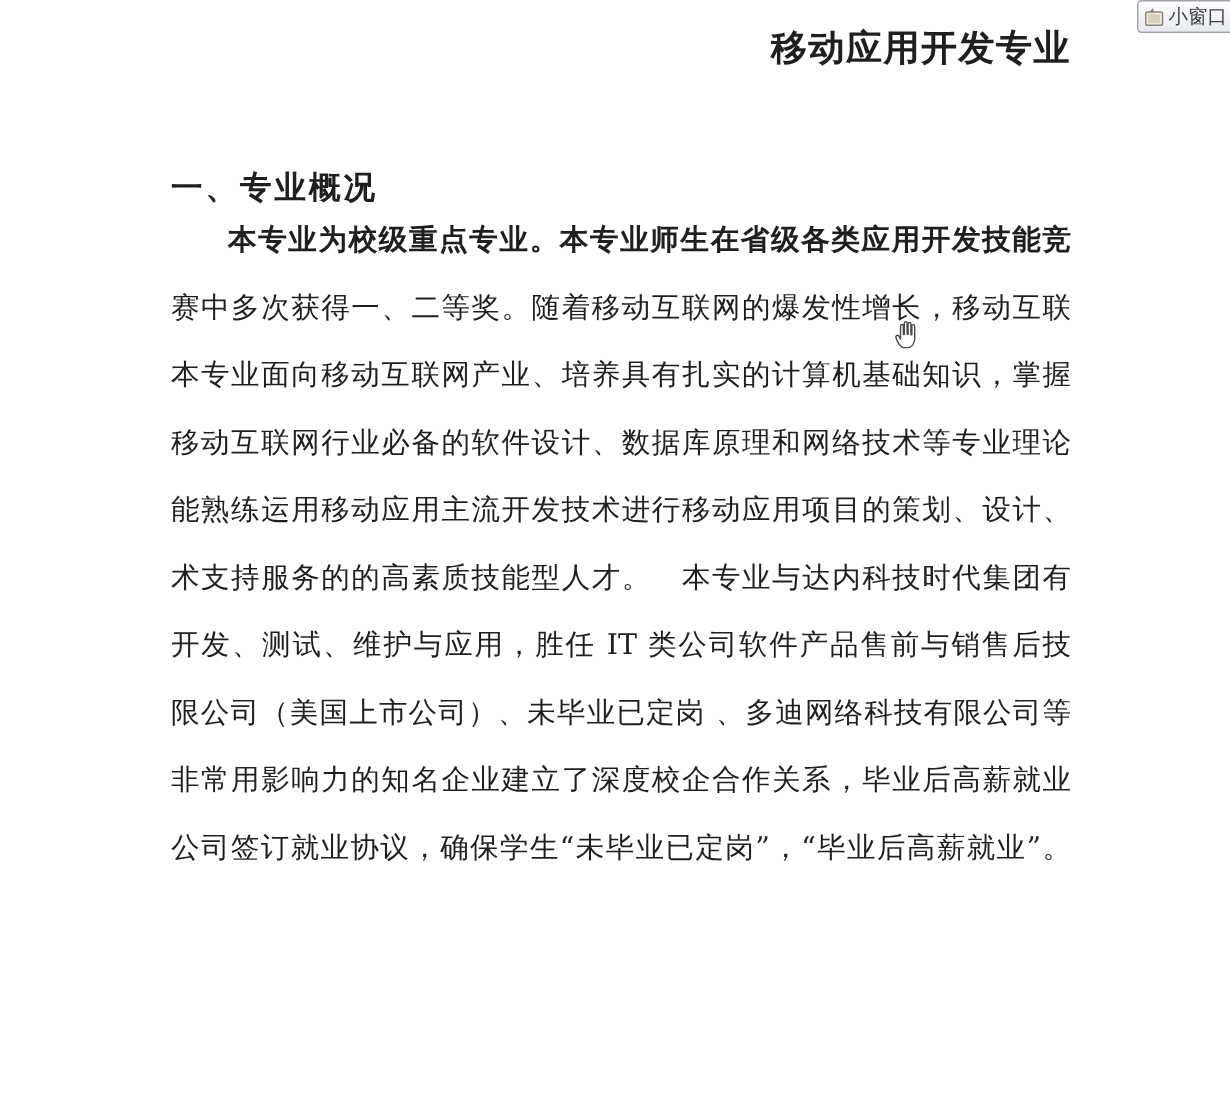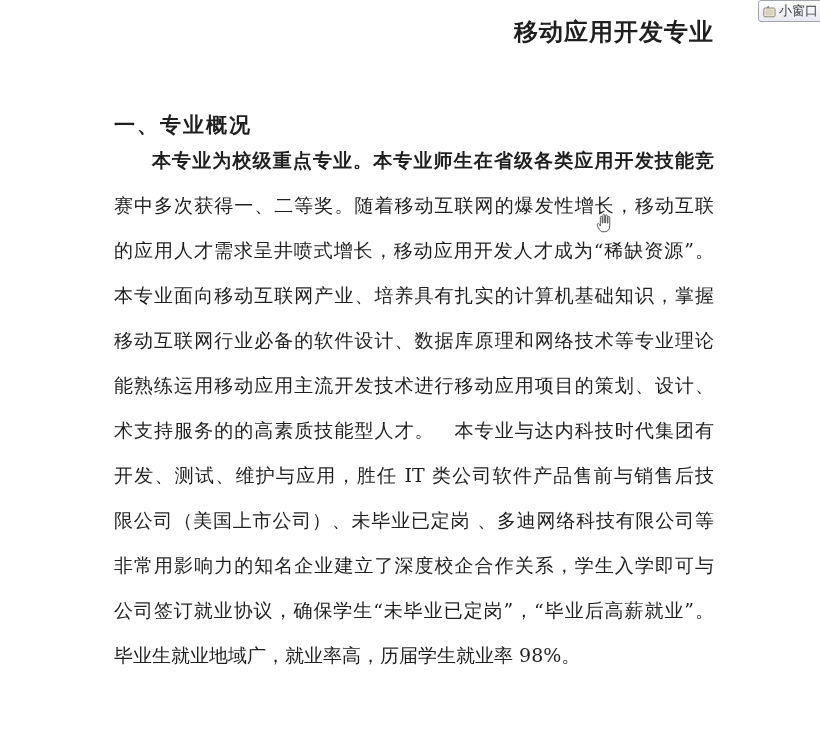--- a/index.html
+++ b/index.html
@@ -88,30 +88,28 @@
 </style>
 </head>
 <body>
 
 <div class="page-content">
   <h1 class="doc-title">移动应用开发专业</h1>
   <h2 class="section-heading">一、专业概况</h2>
   <div class="paragraph">
     <div class="line first">本专业为校级重点专业。本专业师生在省级各类应用开发技能竞</div>
     <div class="line">赛中多次获得一、二等奖。随着移动互联网的爆发性增长，移动互联</div>
-    <div class="line">的应用人才需求呈井喷式增长，移动应用开发人才成为“稀缺资源”。</div>
     <div class="line">本专业面向移动互联网产业、培养具有扎实的计算机基础知识，掌握</div>
     <div class="line">移动互联网行业必备的软件设计、数据库原理和网络技术等专业理论</div>
     <div class="line">能熟练运用移动应用主流开发技术进行移动应用项目的策划、设计、</div>
     <div class="line">术支持服务的的高素质技能型人才。　本专业与达内科技时代集团有</div>
     <div class="line">开发、测试、维护与应用，胜任 IT 类公司软件产品售前与销售后技</div>
     <div class="line">限公司（美国上市公司）、未毕业已定岗 、多迪网络科技有限公司等</div>
-    <div class="line">非常用影响力的知名企业建立了深度校企合作关系，学生入学即可与</div>
+    <div class="line">非常用影响力的知名企业建立了深度校企合作关系，毕业后高薪就业</div>
     <div class="line">公司签订就业协议，确保学生“未毕业已定岗”，“毕业后高薪就业”。</div>
-    <div class="line last">毕业生就业地域广，就业率高，历届学生就业率 98%。</div>
   </div>
 </div>
 
 <div class="small-window-button">
   <span class="icon">
     <svg width="13" height="13" viewBox="0 0 13 13" xmlns="http://www.w3.org/2000/svg">
       <path d="M4 3 L5.8 0.8 M6 3 L5 1" stroke="#8a857a" stroke-width="1" fill="none"></path>
       <rect x="0.8" y="3" width="11.2" height="8.8" rx="1.2" fill="#f1ecdd" stroke="#8a857a" stroke-width="1"></rect>
       <rect x="2.4" y="4.4" width="8" height="6" fill="#d9d1b9"></rect>
     </svg>

